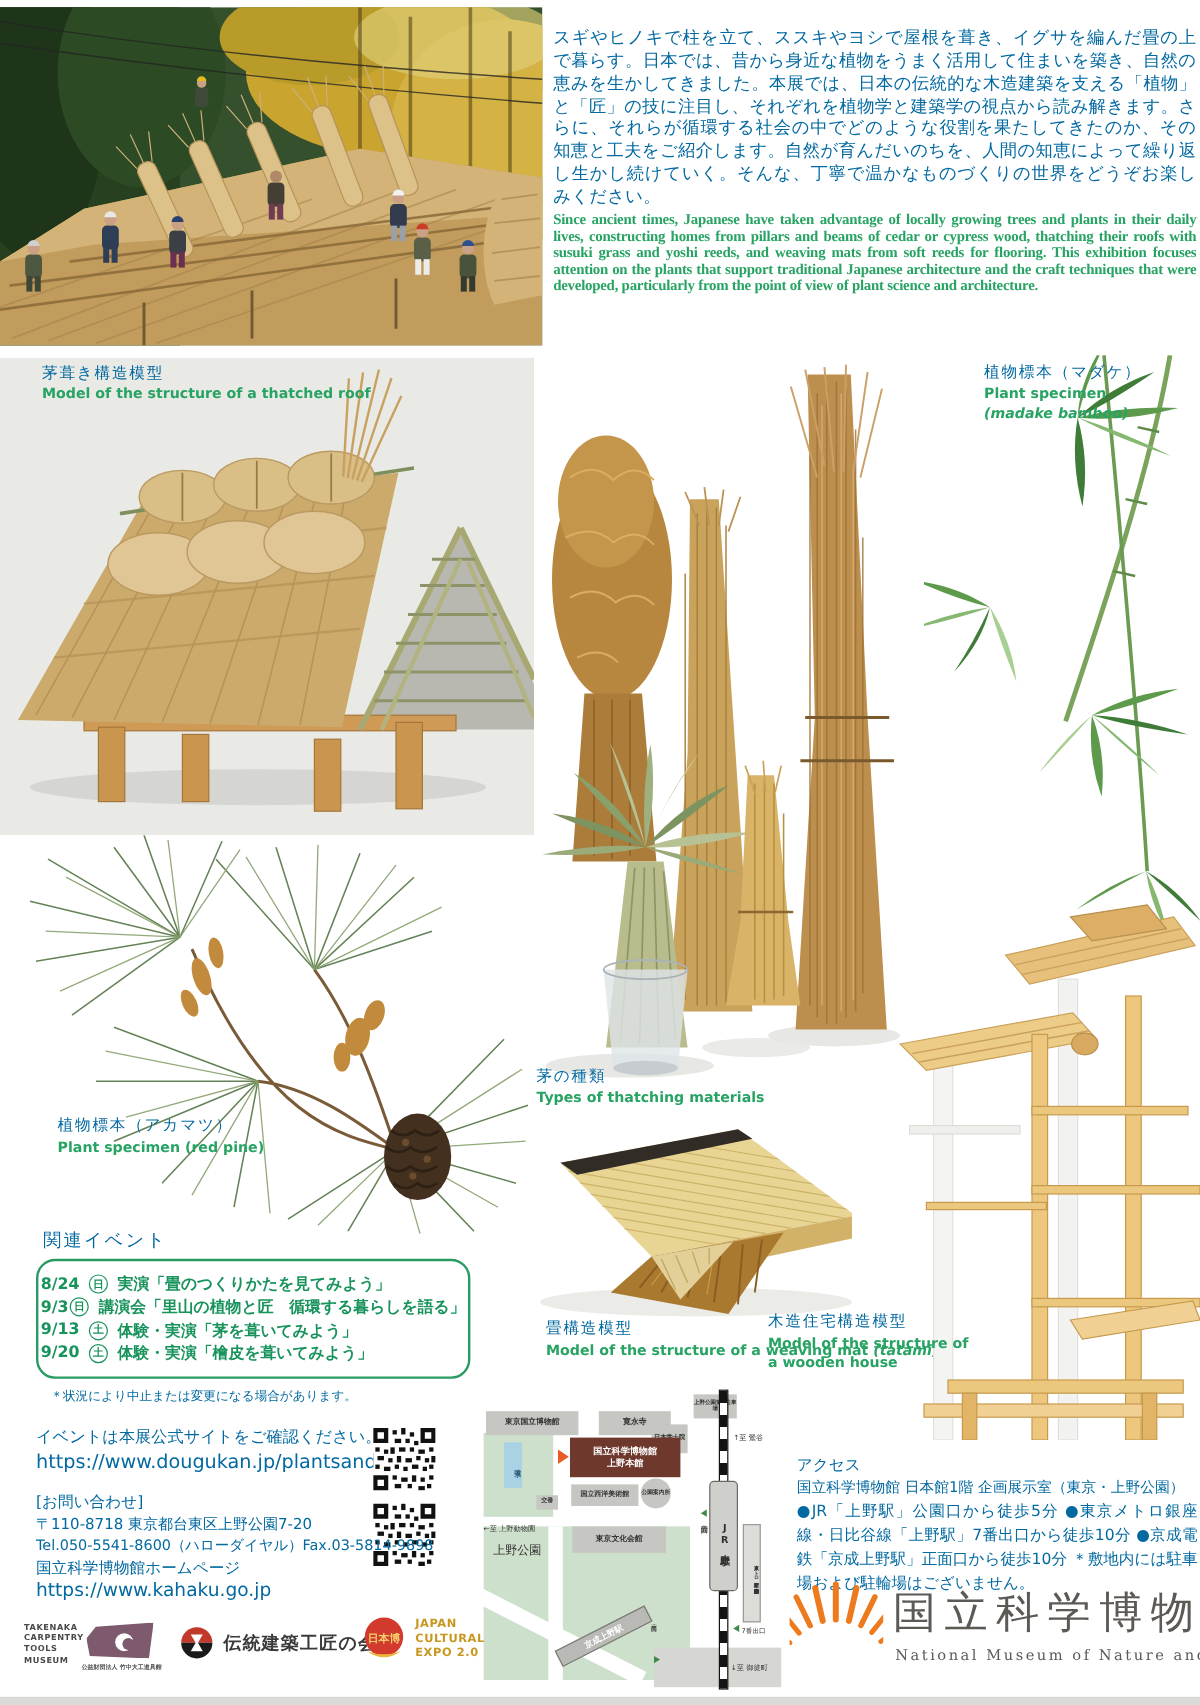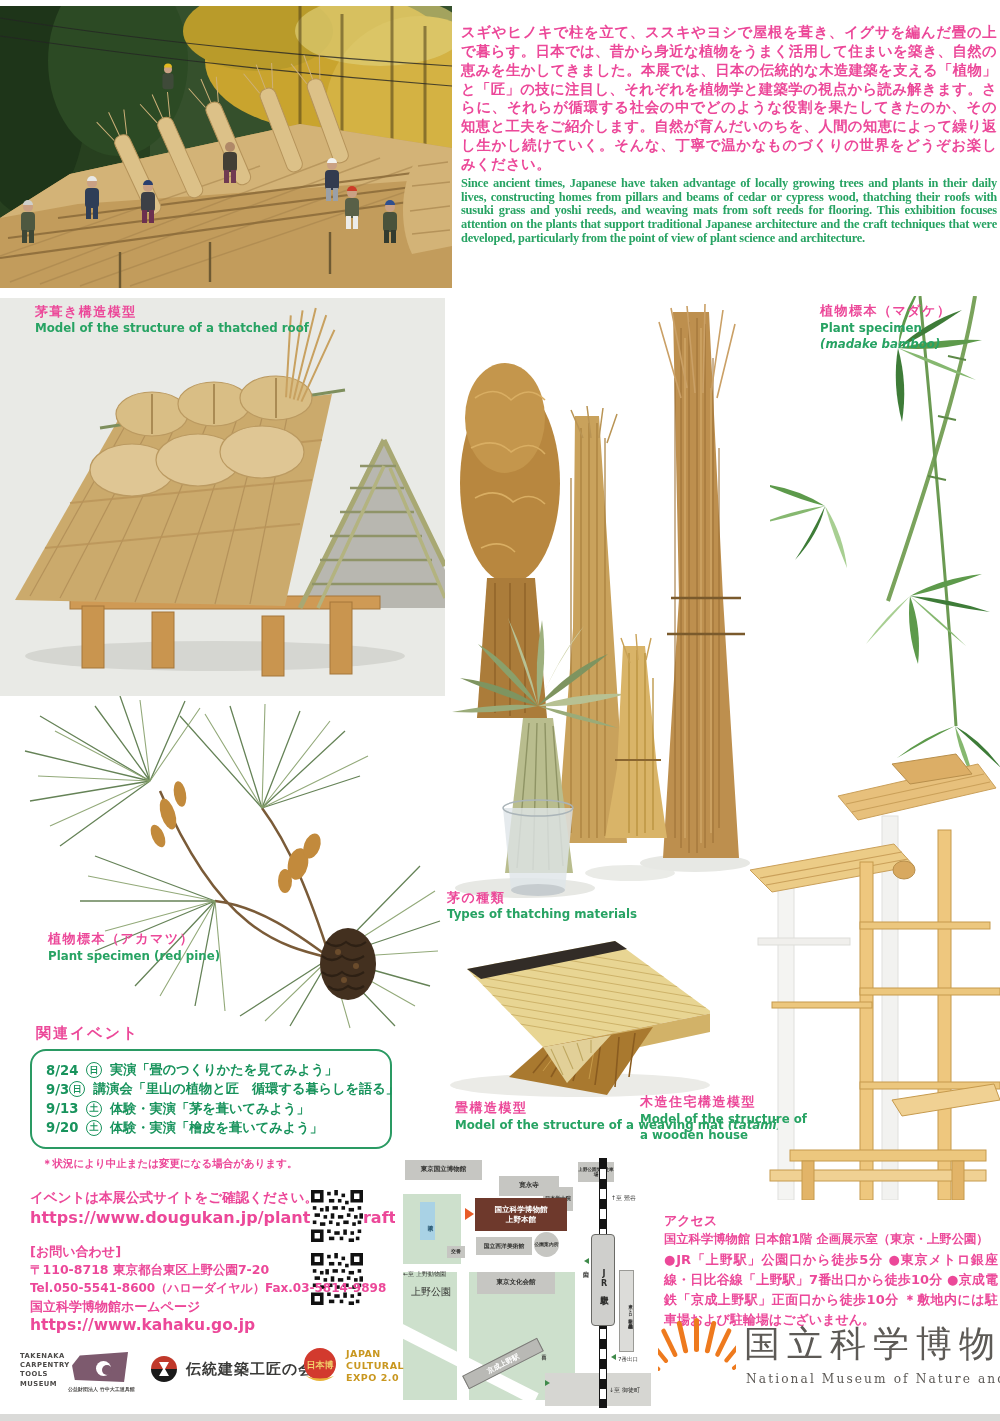--- a/index.html
+++ b/index.html
@@ -1,32 +1,32 @@
 <!DOCTYPE html>
 <html><head>
 <meta charset="utf-8">
 <style>
   html,body{margin:0;padding:0;background:#fff;}
   #page{position:relative;width:1000px;height:1421px;background:#ffffff;overflow:hidden;
         font-family:"DejaVu Sans",sans-serif;}
   .abs{position:absolute;}
-  .g{color:#ec4899;font-weight:bold;}
+  .g{color:#0369a1;font-weight:normal;}
   .gl{color:#27a363;font-weight:bold;}
   .cap-jp{font-size:13px;letter-spacing:1.5px;line-height:1.45;}
   .cap-en{font-size:11.8px;line-height:1.35;}
   .right{text-align:left;}
   .it{font-style:italic;}
   
   #intro-jp{left:461px;top:23px;width:536px;font-size:14.4px;line-height:1.31;
             letter-spacing:.3px;text-align:justify;}
   #intro-en{left:461px;top:177px;width:536px;font-size:12.4px;line-height:1.1;
             letter-spacing:-.2px;text-align:justify;font-family:Liberation Serif, serif;}
   
   #events-box{left:30px;top:1049px;width:362px;height:100px;border:2.5px solid #2a9a63;
-              border-radius:16px;padding:10px 14px;box-sizing:border-box;
+              border-radius:16px;padding:10px 2px;box-sizing:border-box;
               display:flex;flex-direction:column;justify-content:space-between;}
   .ev-row{display:flex;align-items:center;font-size:13.2px;color:#18935c;font-weight:bold;white-space:nowrap;}
   .ev-date{width:40px;}
   .day-circle{width:14px;height:14px;border:1.3px solid #18935c;border-radius:50%;
               font-size:9px;display:inline-flex;align-items:center;justify-content:center;
               margin-right:8px;flex:0 0 auto;}
   
   #map{left:395px;top:1158px;width:256px;height:250px;background:#fff;font-family:"DejaVu Sans",sans-serif;}
   .m-park{position:absolute;background:#cde0cc;}
   .m-box{position:absolute;background:#c6c6c2;color:#333331;font-size:6.5px;font-weight:bold;
@@ -437,21 +437,21 @@
   <div class="abs g" style="left:664px;top:1212px;font-size:13px">アクセス</div>
   <div class="abs g" style="left:664px;top:1231px;font-size:12.3px">国立科学博物館 日本館1階 企画展示室（東京・上野公園）</div>
   <div class="abs g" style="left:664px;top:1250px;width:334px;font-size:13px;line-height:1.55;text-align:justify">●JR「上野駅」公園口から徒歩5分 ●東京メトロ銀座線・日比谷線「上野駅」7番出口から徒歩10分 ●京成電鉄「京成上野駅」正面口から徒歩10分 ＊敷地内には駐車場および駐輪場はございません。</div>
 
   <div class="abs" id="map">
     <div class="m-park" style="left:8px;top:36px;width:58px;height:70px"></div>
     <div class="m-park" style="left:8px;top:114px;width:172px;height:128px"></div>
     <div class="abs" style="left:62px;top:114px;width:12px;height:128px;background:#fff"></div>
     <div class="abs" style="left:-20px;top:196px;width:170px;height:13px;background:#fff;transform:rotate(27deg)"></div>
     <div class="abs" style="left:150px;top:215px;width:106px;height:33px;background:#d6d6d2"></div>
-    <div class="m-box" style="left:10px;top:2px;width:77px;height:20px">東京国立博物館</div>
+    <div class="m-box" style="left:10px;top:18px;width:77px;height:20px">東京国立博物館</div>
     <div class="m-box" style="left:104px;top:18px;width:60px;height:20px">寛永寺</div>
     <div class="m-box" style="left:183px;top:4px;width:36px;height:20px;font-size:4.6px">上野公園第2駐車場</div>
     <div class="abs" style="left:204px;top:0;width:8px;height:250px;background:repeating-linear-gradient(180deg,#141414 0 10px,#ffffff 10px 20px);border:1px solid #141414;box-sizing:border-box"></div>
     <div class="m-lbl" style="left:216px;top:36px">↑至 鶯谷</div>
     <div class="abs vtext" style="left:25px;top:44px;width:15px;height:38px;background:#a9d2e5;color:#2a5a74;font-size:5.5px;font-weight:bold;text-align:center">噴水</div>
     <div class="m-box" style="left:148px;top:29px;width:30px;height:24px;font-size:5.2px">日本学士院</div>
     <div class="abs" style="left:80px;top:40px;width:92px;height:33px;background:#6e392c;color:#fff;font-size:7.6px;font-weight:bold;display:flex;flex-direction:column;align-items:center;justify-content:center;line-height:1.25;text-align:center">
       <span>国立科学博物館</span>
       <span>上野本館</span>
     </div>

